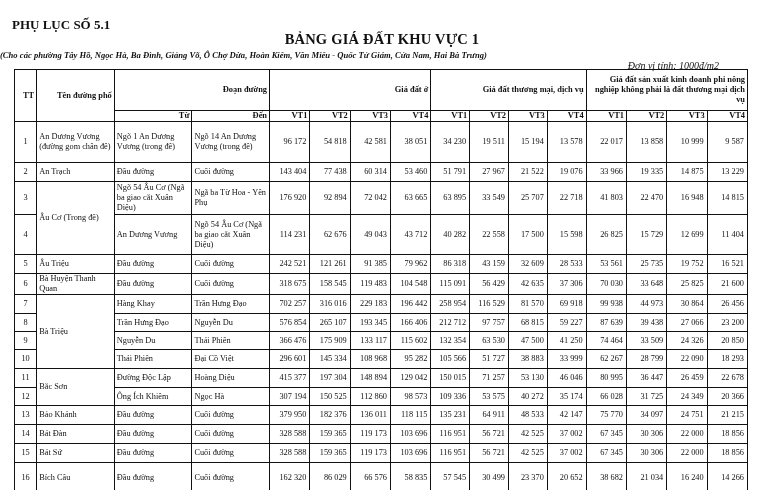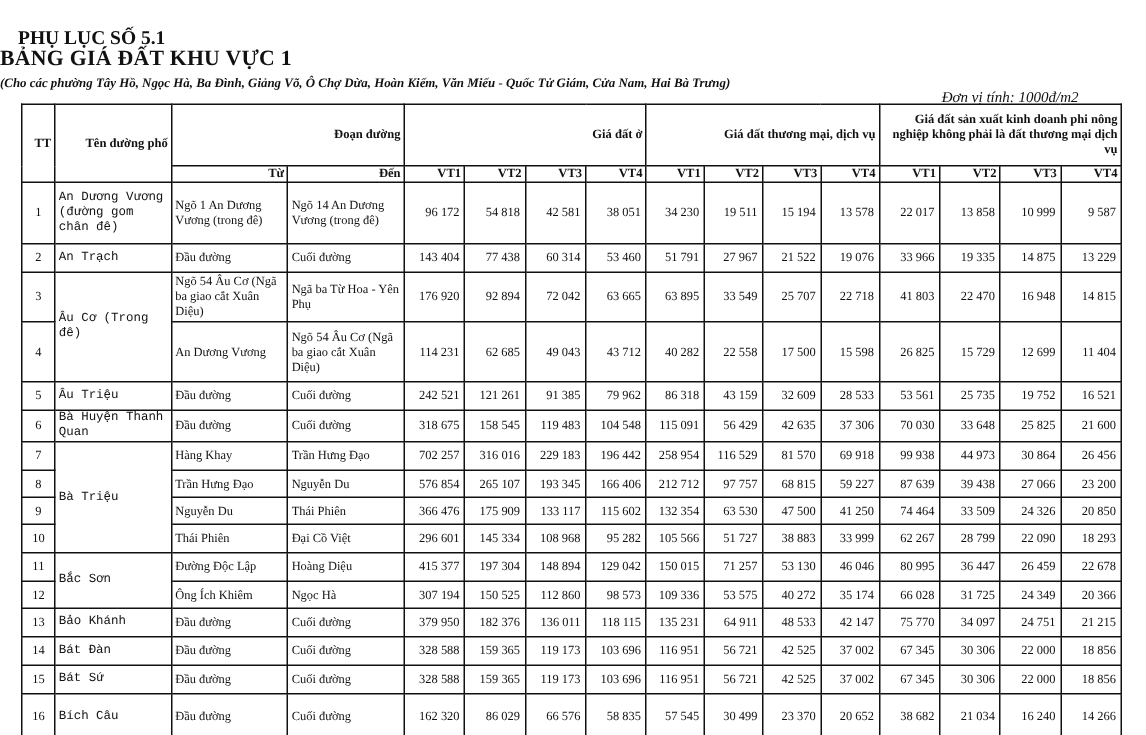--- a/index.html
+++ b/index.html
@@ -1,29 +1,29 @@
 <!DOCTYPE html>
 <html><head>
 <meta charset="utf-8">
 <style>
   html, body { margin: 0; padding: 0; background: #ffffff; }
   body { width: 764px; height: 490px; overflow: hidden; position: relative;
          font-family: "Liberation Serif", "DejaVu Serif", serif; color: #111; }
   .appendix { position: absolute; left: 12px; top: 17px; font-size: 13px; font-weight: bold; }
-  .title { position: absolute; left: 0; width: 764px; top: 31px; text-align: left;
+  .title { position: absolute; left: 0; width: 764px; top: 31px; text-align: center;
            font-size: 14.5px; font-weight: bold; letter-spacing: 0.2px; }
   .subtitle { position: absolute; left: 0; width: 764px; top: 50px; text-align: left;
               font-size: 8.6px; font-style: italic; font-weight: bold; }
   .unit { position: absolute; right: 45px; top: 60px; font-size: 10px; font-style: italic; }
   table { position: absolute; left: 14px; top: 69px; width: 734px; border-collapse: collapse;
           table-layout: fixed; font-size: 8.3px; }
   th, td { border: 1px solid #111; padding: 0 2px; line-height: 10px; }
   th { font-weight: bold; text-align: right; font-size: 8.4px; }
   td.tt { text-align: center; }
-  td.name { text-align: left; font-family: Liberation Mono, monospace; }
+  td.name { text-align: left; }
   td.seg { text-align: left; }
   td.num { text-align: right; padding-right: 3px; }
   tr.h1 th { height: 40px; }
   tr.h2 th { height: 10px; }
 </style>
 </head>
 <body>
 
 <div class="appendix">PHỤ LỤC SỐ 5.1</div>
 <div class="title">BẢNG GIÁ ĐẤT KHU VỰC 1</div>
@@ -128,21 +128,21 @@
         <td class="num">41 803</td>
         <td class="num">22 470</td>
         <td class="num">16 948</td>
         <td class="num">14 815</td>
       </tr>
       <tr style="height: 40px;">
         <td class="tt">4</td>
         <td class="seg">An Dương Vương</td>
         <td class="seg">Ngõ 54 Âu Cơ (Ngã ba giao cắt Xuân Diệu)</td>
         <td class="num">114 231</td>
-        <td class="num">62 685</td>
+        <td class="num">62 676</td>
         <td class="num">49 043</td>
         <td class="num">43 712</td>
         <td class="num">40 282</td>
         <td class="num">22 558</td>
         <td class="num">17 500</td>
         <td class="num">15 598</td>
         <td class="num">26 825</td>
         <td class="num">15 729</td>
         <td class="num">12 699</td>
         <td class="num">11 404</td>

